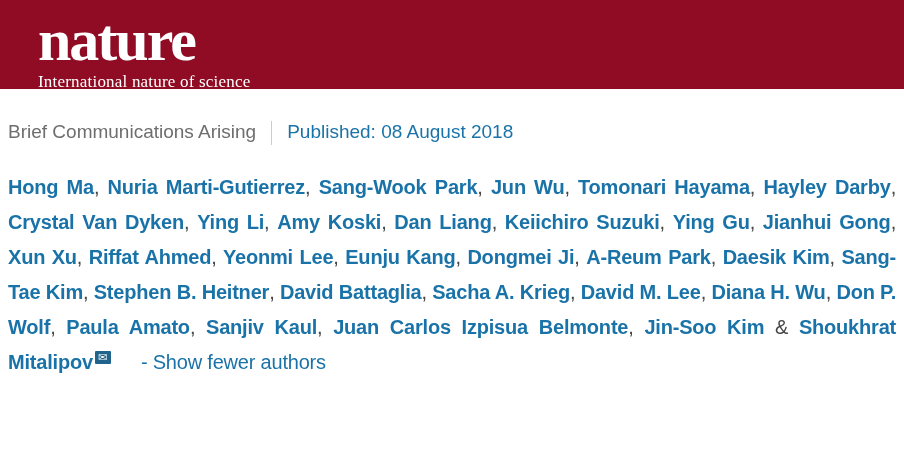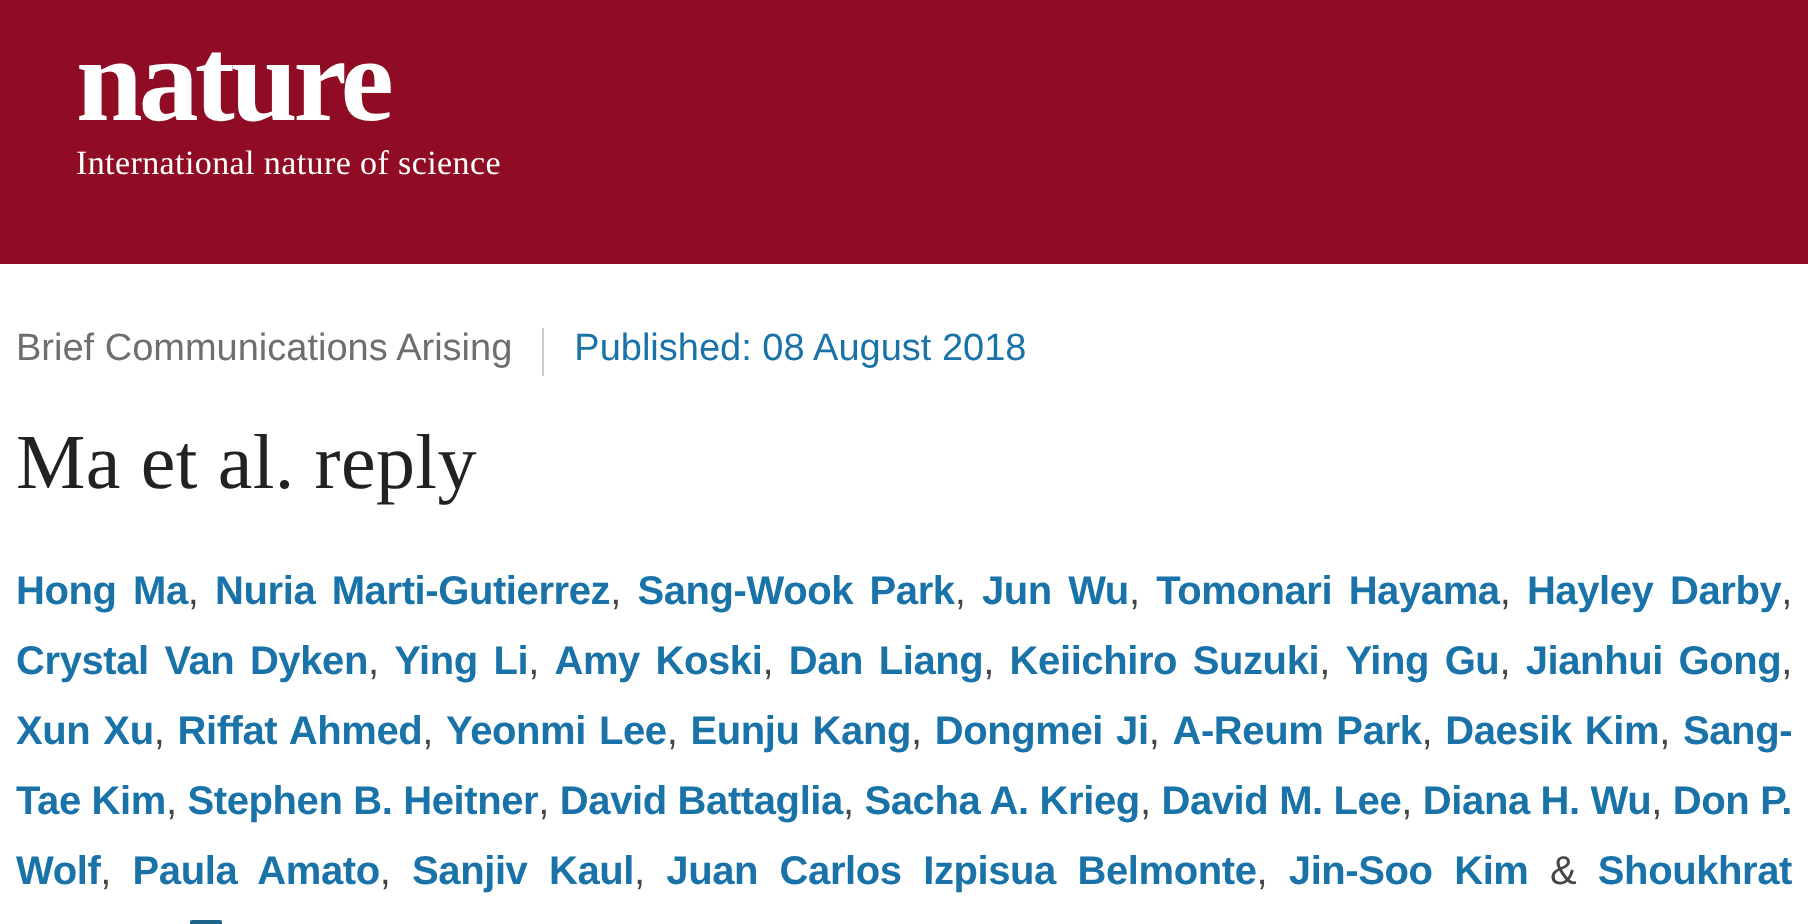--- a/index.html
+++ b/index.html
@@ -10,21 +10,21 @@
     --title-dark:#222222;
     --envelope-bg:#20648c;
     --divider-gray:#cccccc;
   }
   *{margin:0;padding:0;box-sizing:border-box;}
   html,body{width:904px;height:462px;overflow:hidden;background:#ffffff;}
   body{font-family:"Liberation Sans","DejaVu Sans",sans-serif;}
 
   
   .masthead{
-    width:100%;height:132px;
+    width:100%;height:89px;
     background:var(--header-bg);
     padding:10px 0 0 38px;
   }
   .logo{
     display:inline-block;
     color:#ffffff;
     font-family:"Liberation Serif","DejaVu Serif",serif;
     font-size:60px;
     font-weight:600;
     letter-spacing:-2px;
@@ -113,17 +113,16 @@
 </header>
 
 <main class="content">
 
   <div class="meta-row">
     <span class="category">Brief Communications Arising</span>
     <span class="meta-divider"></span>
     <span class="published">Published: 08 August 2018</span>
   </div>
 
-  <h1 class="article-title">Ma et al. reply</h1>
 
   <p class="authors"><span><a class="author-link">Hong Ma</a><span class="author-sep">, </span><a class="author-link">Nuria Marti-Gutierrez</a><span class="author-sep">, </span><a class="author-link">Sang-Wook Park</a><span class="author-sep">, </span><a class="author-link">Jun Wu</a><span class="author-sep">, </span><a class="author-link">Tomonari Hayama</a><span class="author-sep">, </span><a class="author-link">Hayley Darby</a><span class="author-sep">, </span><a class="author-link">Crystal Van Dyken</a><span class="author-sep">, </span><a class="author-link">Ying Li</a><span class="author-sep">, </span><a class="author-link">Amy Koski</a><span class="author-sep">, </span><a class="author-link">Dan Liang</a><span class="author-sep">, </span><a class="author-link">Keiichiro Suzuki</a><span class="author-sep">, </span><a class="author-link">Ying Gu</a><span class="author-sep">, </span><a class="author-link">Jianhui Gong</a><span class="author-sep">, </span><a class="author-link">Xun Xu</a><span class="author-sep">, </span><a class="author-link">Riffat Ahmed</a><span class="author-sep">, </span><a class="author-link">Yeonmi Lee</a><span class="author-sep">, </span><a class="author-link">Eunju Kang</a><span class="author-sep">, </span><a class="author-link">Dongmei Ji</a><span class="author-sep">, </span><a class="author-link">A-Reum Park</a><span class="author-sep">, </span><a class="author-link">Daesik Kim</a><span class="author-sep">, </span><a class="author-link">Sang-Tae Kim</a><span class="author-sep">, </span><a class="author-link">Stephen B. Heitner</a><span class="author-sep">, </span><a class="author-link">David Battaglia</a><span class="author-sep">, </span><a class="author-link">Sacha A. Krieg</a><span class="author-sep">, </span><a class="author-link">David M. Lee</a><span class="author-sep">, </span><a class="author-link">Diana H. Wu</a><span class="author-sep">, </span><a class="author-link">Don P. Wolf</a><span class="author-sep">, </span><a class="author-link">Paula Amato</a><span class="author-sep">, </span><a class="author-link">Sanjiv Kaul</a><span class="author-sep">, </span><a class="author-link">Juan Carlos Izpisua Belmonte</a><span class="author-sep">, </span><a class="author-link">Jin-Soo Kim</a><span class="author-sep"> &amp; </span><a class="author-link">Shoukhrat Mitalipov</a></span><sup class="envelope">✉</sup><a class="show-fewer">- Show fewer authors</a></p>
 
 </main>
 
 </body></html>

